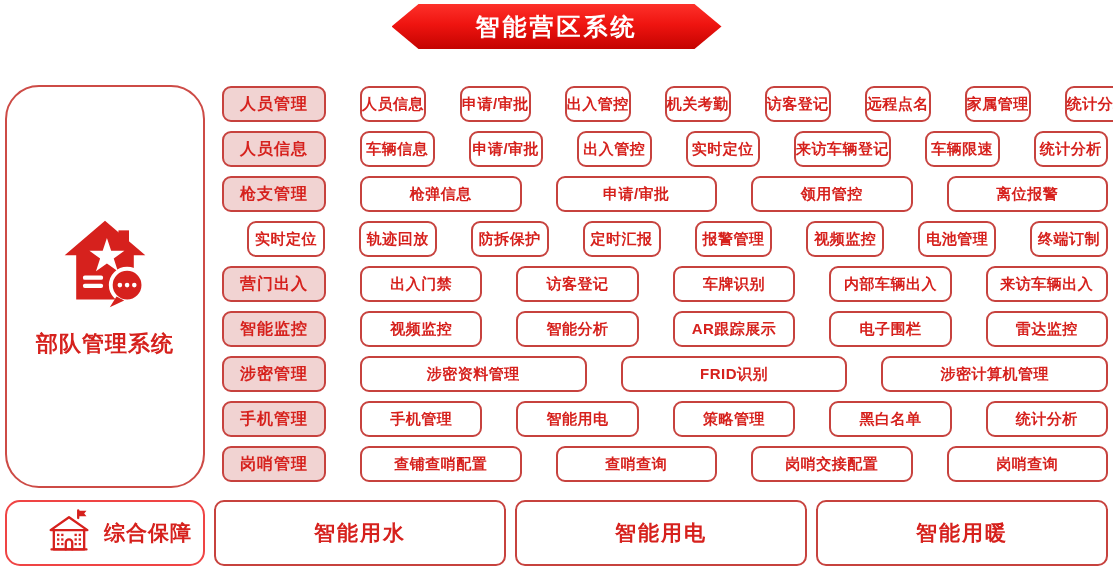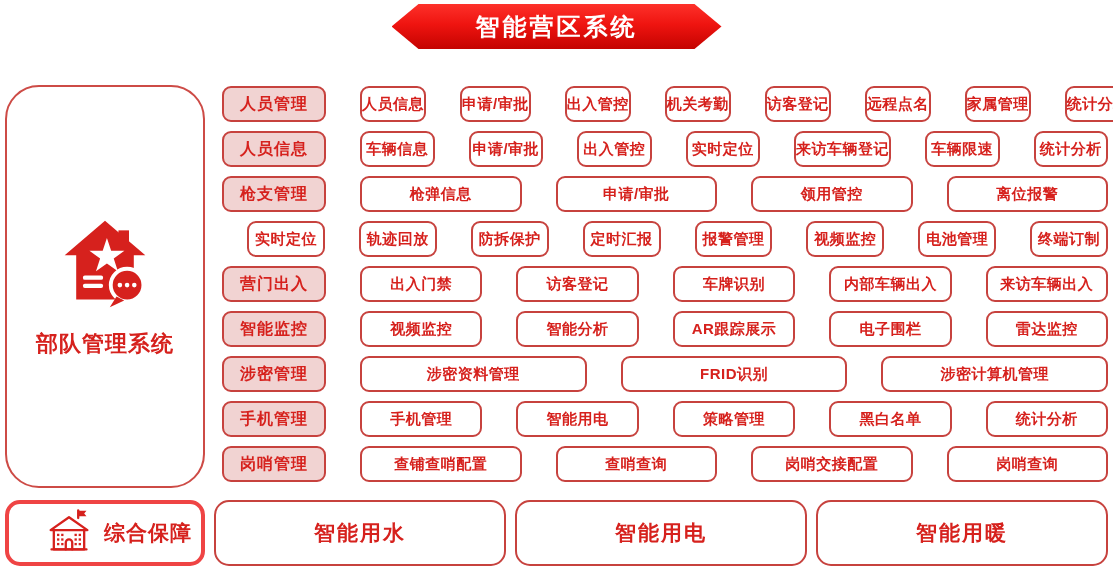--- a/index.html
+++ b/index.html
@@ -36,26 +36,26 @@
   }
   .chip{
     flex:1 1 0;background:#fff;border:2px solid #c7423e;border-radius:9px;
     color:#d6211d;font-size:15px;font-weight:bold;
     display:flex;align-items:center;justify-content:center;box-sizing:border-box;
     white-space:nowrap;letter-spacing:0.5px;margin-left:25px;
   }
   
   .bottom{position:absolute;left:5px;top:500px;width:1103px;display:flex;gap:9px;height:66px;}
   .bottom-label{
-    flex:0 0 200px;border:4px solid #ef4444;border-radius:15px;background:#fff;
+    flex:0 0 200px;border:2px solid #ef4444;border-radius:15px;background:#fff;
     display:flex;align-items:center;justify-content:center;gap:12px;box-sizing:border-box;padding-left:28px;
   }
   .bottom-label-text{color:#d6211d;font-size:21px;font-weight:bold;letter-spacing:1px;}
   .bottom-item{
-    flex:1 1 0;border:2px solid #c7423e;border-radius:15px;background:#fff;
+    flex:1 1 0;border:2px solid #c7423e;border-radius:10px;background:#fff;
     color:#d6211d;font-size:21px;font-weight:bold;letter-spacing:2px;
     display:flex;align-items:center;justify-content:center;box-sizing:border-box;
   }
 </style>
 </head>
 <body>
 
 <div class="banner">
   <span class="banner-title">智能营区系统</span>
 </div>

